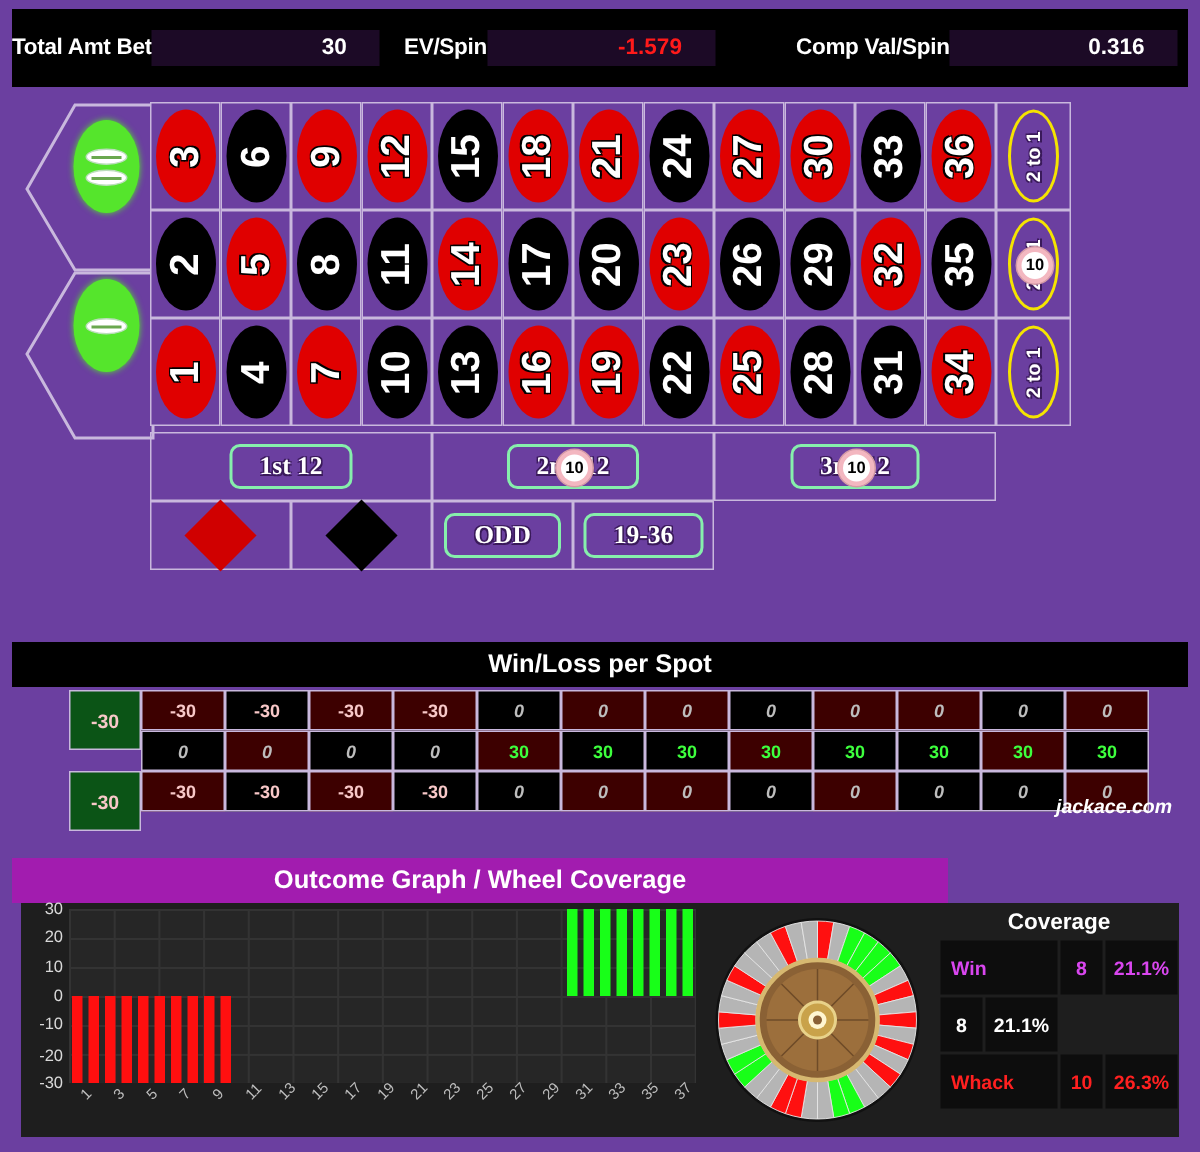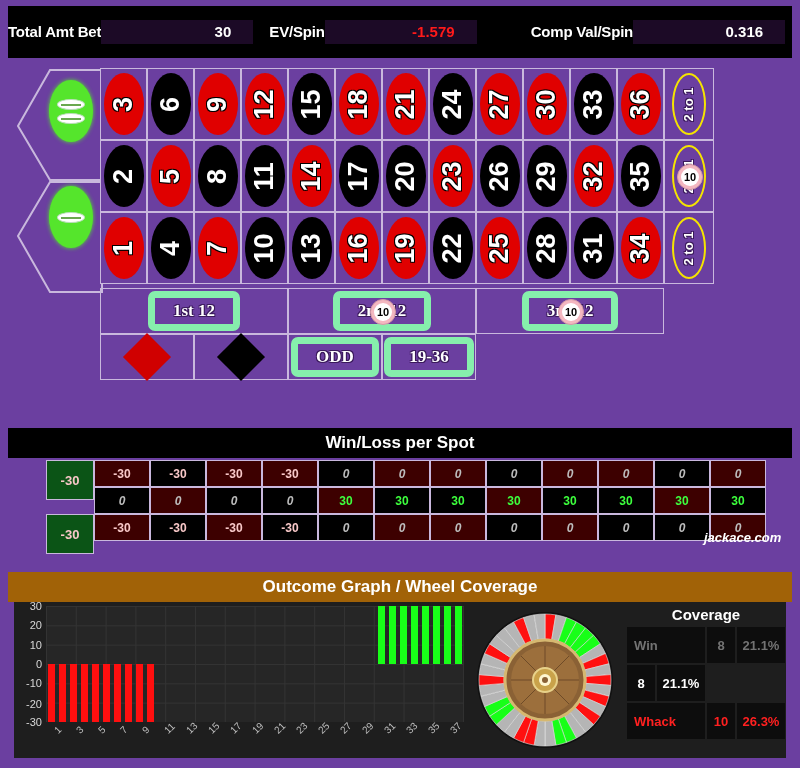--- a/index.html
+++ b/index.html
@@ -83,21 +83,21 @@
     text-shadow: -1px -1px 0 #3a1a5a, 1px -1px 0 #3a1a5a, -1px 1px 0 #3a1a5a, 1px 1px 0 #3a1a5a;
   }
 
   
   .dozens { position: absolute; left: 100px; top: 228px; display: flex; }
   .dzcell {
     width: 188px; height: 46px; border: 1px solid #c9b8dd;
     display: flex; align-items: center; justify-content: center; position: relative;
   }
   .pill {
-    border: 7px solid #86efac; border-radius: 7px; padding: 3px 18px;
+    border: 2px solid #86efac; border-radius: 7px; padding: 3px 18px;
     color: #fff; font-size: 17px; font-weight: bold; font-family: "Liberation Serif", serif;
     text-shadow: -1px -1px 0 #3a1a5a, 1px -1px 0 #3a1a5a, -1px 1px 0 #3a1a5a, 1px 1px 0 #3a1a5a;
   }
   .spacer-right { width: 50px; height: 46px; }
 
   
   .outside { position: absolute; left: 100px; top: 274px; display: flex; }
   .ocell {
     width: 94px; height: 46px; border: 1px solid #c9b8dd;
     display: flex; align-items: center; justify-content: center; position: relative;
@@ -146,22 +146,22 @@
   .v-pos { color: #3dff3d; font-style: normal; }
   .v-zero { color: #bdbdbd; }
 
   .watermark {
     position: absolute; left: 704px; top: 530px;
     color: #fff; font-size: 13px; font-style: italic; font-weight: bold;
   }
 
   
   .og-header {
-    position: absolute; left: 8px; top: 572px; width: 784px; height: 30px;
-    background: #a16207; color: #fff; font-size: 17px; font-weight: bold;
+    position: absolute; left: 8px; top: 572px; width: 624px; height: 30px;
+    background: #a21caf; color: #fff; font-size: 17px; font-weight: bold;
     display: flex; align-items: center; justify-content: center;
   }
   .og-body {
     position: absolute; left: 14px; top: 602px; width: 772px; height: 156px;
     background: #1e1e1e; display: flex;
   }
   .chartbox { position: relative; width: 460px; height: 156px; }
   .yaxis { position: absolute; left: 0; top: 4px; width: 30px; height: 116px; }
   .ytick {
     position: absolute; right: 2px; color: #d8d8d8; font-size: 11px;
@@ -192,21 +192,21 @@
     display: flex; align-items: center; justify-content: center;
   }
   .cov-row { display: flex; height: 38px; align-items: stretch; }
   .cov-row > div {
     display: flex; align-items: center; font-size: 13px; font-weight: bold;
     background: #0d0d0d; margin: 1px;
   }
   .cov-name { width: 78px; padding-left: 7px; }
   .cov-cnt { width: 28px; justify-content: center; }
   .cov-pct { width: 48px; justify-content: center; }
-  .c-win { color: #737373; }
+  .c-win { color: #d946ef; }
   .c-jack { color: #fff; }
   .c-whack { color: #ff2020; }
 </style>
 </head>
 <body>
 
 <div class="page">
 
   <div class="statsbar">
     <div class="stat">

